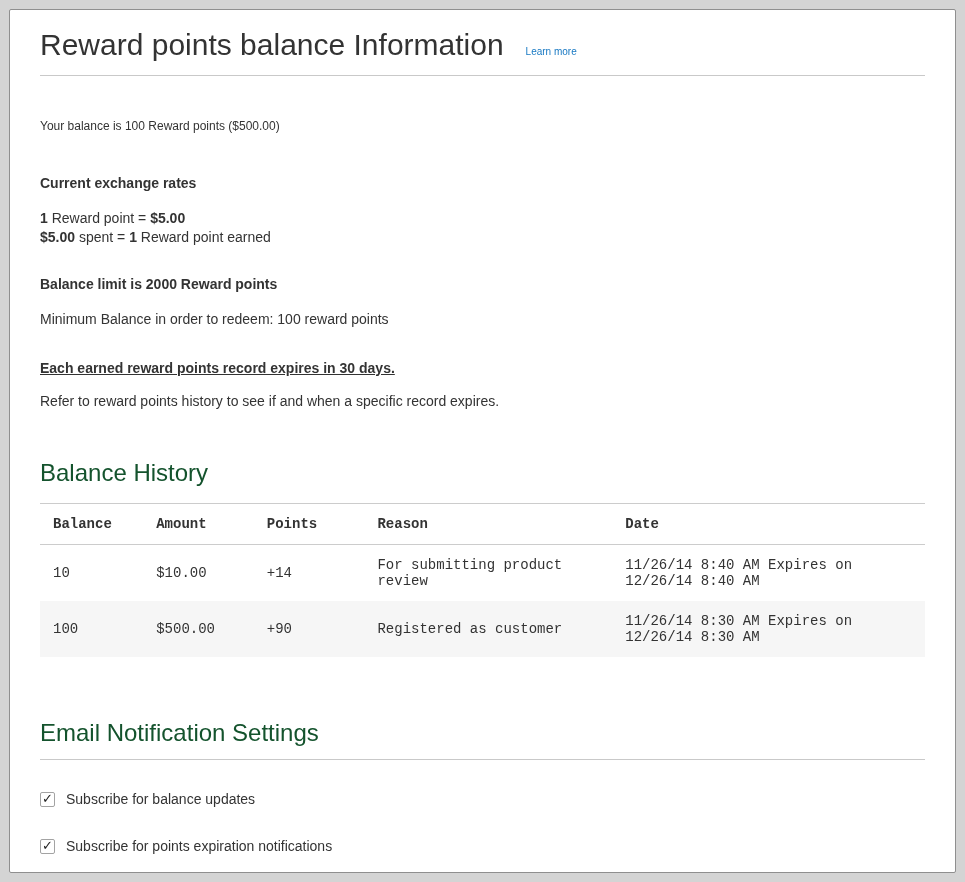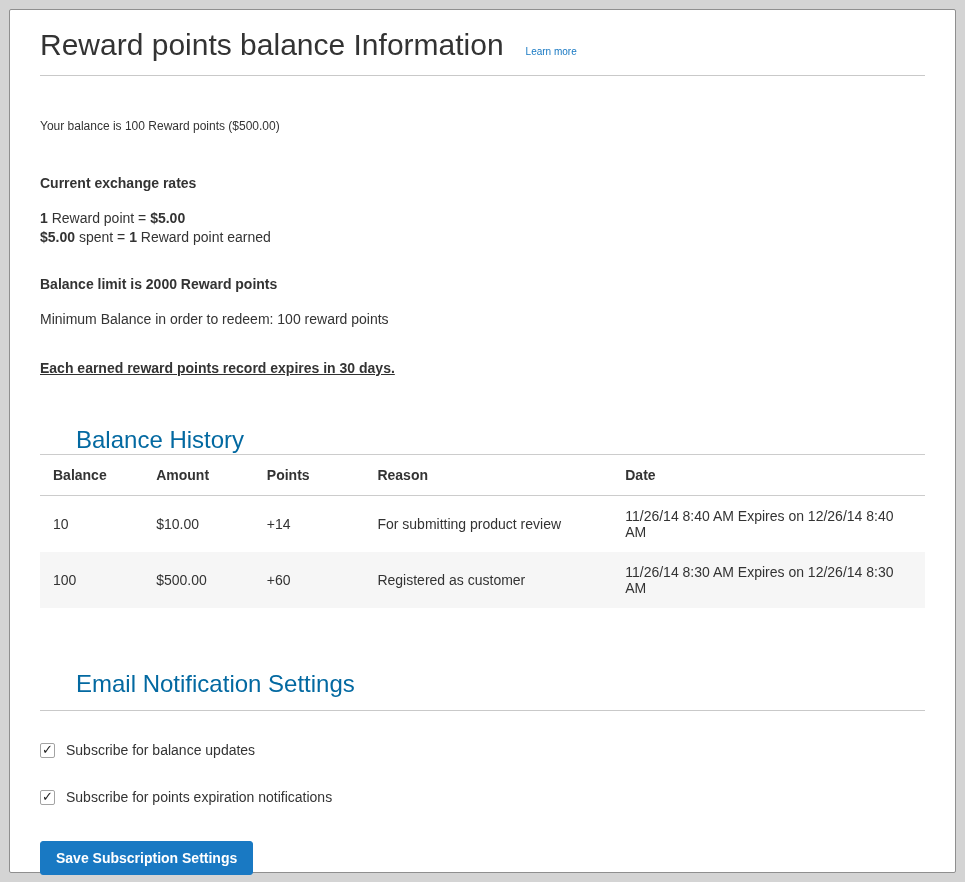--- a/index.html
+++ b/index.html
@@ -47,29 +47,30 @@
   .bold { font-weight: bold; }
   .exchange-heading { margin-top: 38px; font-weight: bold; }
   .rates { margin-top: 16px; }
   .limit-heading { margin-top: 28px; font-weight: bold; }
   .limit-text { margin-top: 16px; }
   .expiry-heading { margin-top: 30px; font-weight: bold; text-decoration: underline; }
   .expiry-note { margin-top: 14px; }
   h2 {
     font-size: 24px;
     font-weight: 400;
-    color: #0369a1;
-    margin-left: 36px;
+    color: #14532d;
   }
   .history-title { margin-top: 48px; }
   table {
     width: 100%;
+    margin-top: 16px;
     border-collapse: collapse;
     border-top: 1px solid #cccccc;
     font-size: 14px;
+    font-family: Liberation Mono, monospace;
   }
   thead th {
     text-align: left;
     font-weight: bold;
     padding: 12px 10px;
     border-bottom: 1px solid #cccccc;
   }
   tbody td { padding: 12px 10px; }
   th:first-child, td:first-child { padding-left: 13px; }
   th:nth-child(1) { width: 12%; }
@@ -138,20 +139,21 @@
 
   <p class="rates">
     <span><span class="bold">1</span><span> Reward point = </span><span class="bold">$5.00</span></span><br>
     <span><span class="bold">$5.00</span><span> spent = </span><span class="bold">1</span><span> Reward point earned</span></span>
   </p>
 
   <p class="limit-heading">Balance limit is 2000 Reward points</p>
   <p class="limit-text">Minimum Balance in order to redeem: 100 reward points</p>
 
   <p class="expiry-heading">Each earned reward points record expires in 30 days.</p>
+  <p class="expiry-note">Refer to reward points history to see if and when a specific record expires.</p>
 
   <h2 class="history-title">Balance History</h2>
 
   <table>
     <thead>
       <tr>
         <th>Balance</th>
         <th>Amount</th>
         <th>Points</th>
         <th>Reason</th>
@@ -162,21 +164,21 @@
       <tr>
         <td>10</td>
         <td>$10.00</td>
         <td>+14</td>
         <td>For submitting product review</td>
         <td>11/26/14 8:40 AM Expires on 12/26/14 8:40 AM</td>
       </tr>
       <tr>
         <td>100</td>
         <td>$500.00</td>
-        <td>+60</td>
+        <td>+90</td>
         <td>Registered as customer</td>
         <td>11/26/14 8:30 AM Expires on 12/26/14 8:30 AM</td>
       </tr>
     </tbody>
   </table>
 
   <h2 class="email-title">Email Notification Settings</h2>
   <div class="rule email-rule"></div>
 
   <div class="check-row">

